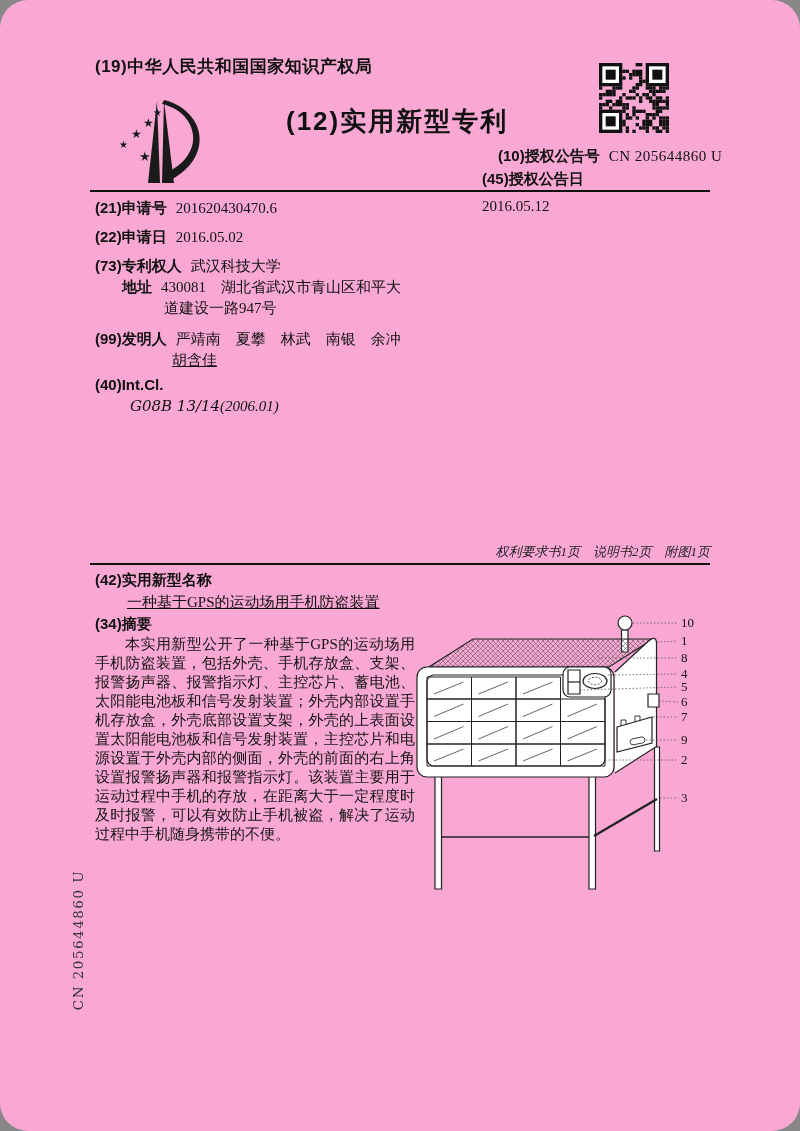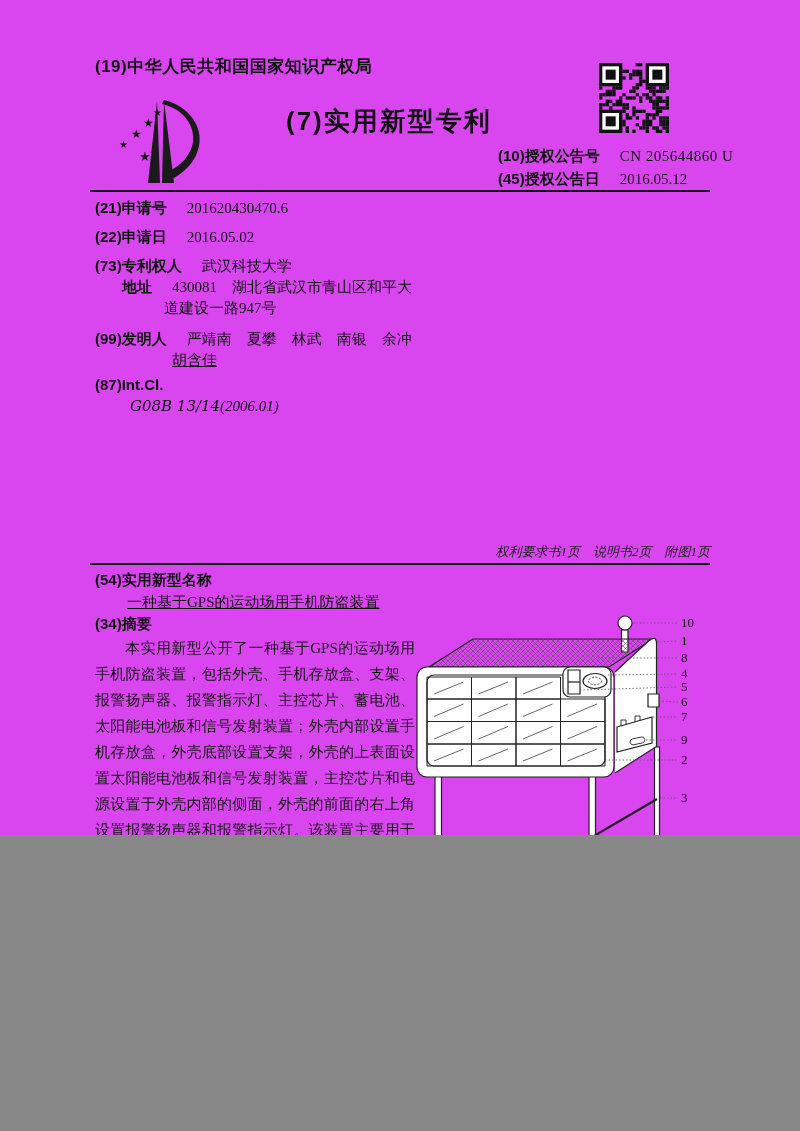--- a/index.html
+++ b/index.html
@@ -1,27 +1,27 @@
 <!DOCTYPE html>
 <html><head>
 <meta charset="utf-8">
 <style>
   html,body{margin:0;padding:0;background:#888;}
-  .page{position:relative;width:800px;height:835px;background:#d946ef;overflow:hidden;
-        font-family:"Liberation Serif",serif;color:#111;}
+  .page{position:relative;width:800px;height:1131px;background:#f9a8d4;overflow:hidden;
+        font-family:"Liberation Serif",serif;color:#111;border-radius:28px;}
   .abs{position:absolute;}
   .hei{font-family:"Liberation Sans",sans-serif;}
   .lbl{font-family:"Liberation Sans",sans-serif;font-weight:bold;font-size:15px;color:#111;white-space:nowrap;}
   .val{font-family:"Liberation Serif",serif;font-size:15px;color:#111;white-space:nowrap;}
-  .row{display:flex;gap:20px;align-items:baseline;}
+  .row{display:flex;gap:9px;align-items:baseline;}
   .office-line{font-size:17px;font-weight:600;letter-spacing:.5px;}
   .doc-type{font-size:26px;font-weight:600;letter-spacing:2px;}
   .hr{background:#111;}
   .pages-info{font-size:13px;color:#222;font-style:italic;}
-  .abstract{width:320px;font-size:15px;line-height:26px;text-align:justify;text-indent:2em;color:#141414;}
+  .abstract{width:320px;font-size:15px;line-height:19px;text-align:justify;text-indent:2em;color:#141414;}
   .intcl-class{font-style:italic;font-weight:normal;font-family:"DejaVu Serif",serif;}
   .intcl-ver{font-style:italic;}
   .side-code{width:150px;text-align:center;transform:rotate(-90deg);transform-origin:center;
              font-size:13.5px;letter-spacing:1.5px;color:#333;font-family:"DejaVu Serif",serif;}
   svg{display:block;}
   .fig line, .fig rect, .fig polygon, .fig path, .fig ellipse, .fig circle{vector-effect:non-scaling-stroke;}
   .callout-num{font-family:"Liberation Serif",serif;font-size:13px;fill:#111;}
 </style>
 </head>
 <body>
@@ -36,21 +36,21 @@
       <polygon points="45,6 36,88 48,88" fill="#1a1a1a"></polygon>
       <polygon points="52,6 50,88 62,88" fill="#1a1a1a"></polygon>
       <text x="7" y="53" font-size="10" fill="#1a1a1a">★</text>
       <text x="19" y="43" font-size="12" fill="#1a1a1a">★</text>
       <text x="31" y="32" font-size="12" fill="#1a1a1a">★</text>
       <text x="41" y="21" font-size="10" fill="#1a1a1a">★</text>
       <text x="27" y="66" font-size="13" fill="#1a1a1a">★</text>
     </svg>
   </div>
 
-  <div class="abs doc-type hei" style="left:286px;top:104px;">(7)实用新型专利</div>
+  <div class="abs doc-type hei" style="left:286px;top:104px;">(12)实用新型专利</div>
 
   <div class="abs" style="left:599px;top:63px;">
     <svg id="qr" width="70" height="70" viewBox="0 0 70 70">
         <rect x="36.66666666666667" y="0" width="3.3333333333333335" height="3.3333333333333335" fill="#111"></rect>
         <rect x="40" y="0" width="3.3333333333333335" height="3.3333333333333335" fill="#111"></rect>
         <rect x="23.333333333333336" y="6.666666666666667" width="3.3333333333333335" height="3.3333333333333335" fill="#111"></rect>
         <rect x="26.666666666666668" y="6.666666666666667" width="3.3333333333333335" height="3.3333333333333335" fill="#111"></rect>
         <rect x="33.333333333333336" y="6.666666666666667" width="3.3333333333333335" height="3.3333333333333335" fill="#111"></rect>
         <rect x="36.66666666666667" y="6.666666666666667" width="3.3333333333333335" height="3.3333333333333335" fill="#111"></rect>
         <rect x="40" y="6.666666666666667" width="3.3333333333333335" height="3.3333333333333335" fill="#111"></rect>
@@ -199,21 +199,21 @@
         <rect x="0" y="46.66666666666667" width="23.333333333333336" height="23.333333333333336" fill="#111"></rect>
         <rect x="3.3333333333333335" y="50" width="16.666666666666668" height="16.666666666666668" fill="#fff"></rect>
         <rect x="6.666666666666667" y="53.333333333333336" width="10" height="10" fill="#111"></rect>
       </svg>
   </div>
 
   <div class="abs row" style="left:498px;top:147px;">
     <span class="lbl">(10)授权公告号</span>
     <span class="val" style="letter-spacing:.5px;">CN 205644860 U</span>
   </div>
-  <div class="abs row" style="left:498px;top:170px;">
+  <div class="abs row" style="left:482px;top:170px;flex-direction:column;">
     <span class="lbl">(45)授权公告日</span>
     <span class="val">2016.05.12</span>
   </div>
 
   <div class="abs hr" style="left:90px;top:190px;width:620px;height:2px;"></div>
 
   <div class="abs row" style="left:95px;top:199px;">
     <span class="lbl">(21)申请号</span>
     <span class="val">201620430470.6</span>
   </div>
@@ -230,30 +230,30 @@
     <span class="val">430081　湖北省武汉市青山区和平大</span>
   </div>
   <div class="abs val" style="left:164px;top:299px;">道建设一路947号</div>
 
   <div class="abs row" style="left:95px;top:330px;">
     <span class="lbl">(99)发明人</span>
     <span class="val">严靖南　夏攀　林武　南银　余冲</span>
   </div>
   <div class="abs val" style="left:172px;top:351px;text-decoration:underline;">胡含佳</div>
 
-  <div class="abs lbl" style="left:95px;top:376px;">(87)Int.Cl.</div>
+  <div class="abs lbl" style="left:95px;top:376px;">(40)Int.Cl.</div>
   <div class="abs val" style="left:130px;top:397px;">
     <span class="intcl-class">G08B 13/14</span><span class="intcl-ver">(2006.01)</span>
   </div>
 
   <div class="abs pages-info" style="right:90px;top:543px;">权利要求书1页　说明书2页　附图1页</div>
 
   <div class="abs hr" style="left:90px;top:563px;width:620px;height:1.5px;"></div>
 
-  <div class="abs lbl" style="left:95px;top:571px;">(54)实用新型名称</div>
+  <div class="abs lbl" style="left:95px;top:571px;">(42)实用新型名称</div>
   <div class="abs val" style="left:127px;top:593px;text-decoration:underline;">一种基于GPS的运动场用手机防盗装置</div>
   <div class="abs lbl" style="left:95px;top:615px;">(34)摘要</div>
   <div class="abs abstract" style="left:95px;top:635px;">本实用新型公开了一种基于GPS的运动场用手机防盗装置，包括外壳、手机存放盒、支架、报警扬声器、报警指示灯、主控芯片、蓄电池、太阳能电池板和信号发射装置；外壳内部设置手机存放盒，外壳底部设置支架，外壳的上表面设置太阳能电池板和信号发射装置，主控芯片和电源设置于外壳内部的侧面，外壳的前面的右上角设置报警扬声器和报警指示灯。该装置主要用于运动过程中手机的存放，在距离大于一定程度时及时报警，可以有效防止手机被盗，解决了运动过程中手机随身携带的不便。</div>
 
   <div class="abs" style="left:413px;top:606px;">
     <svg class="fig" width="300" height="292" viewBox="0 0 300 292" fill="none" stroke="#222" stroke-width="1.2">
       <defs>
         <pattern id="hatch" width="5" height="5" patternUnits="userSpaceOnUse">
           <path d="M0,0 L5,5 M5,0 L0,5" stroke="#444" stroke-width="0.5"></path>
         </pattern>

